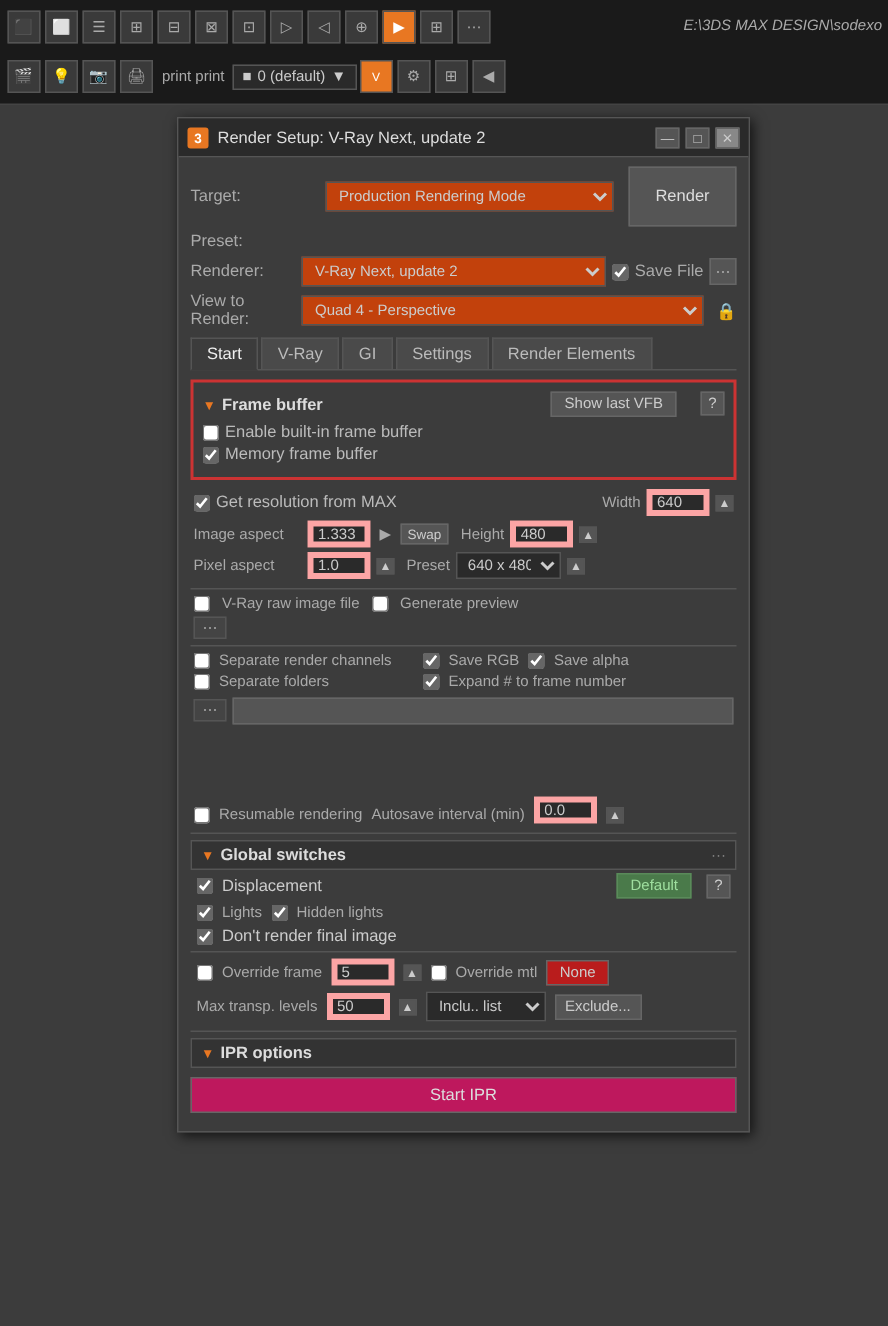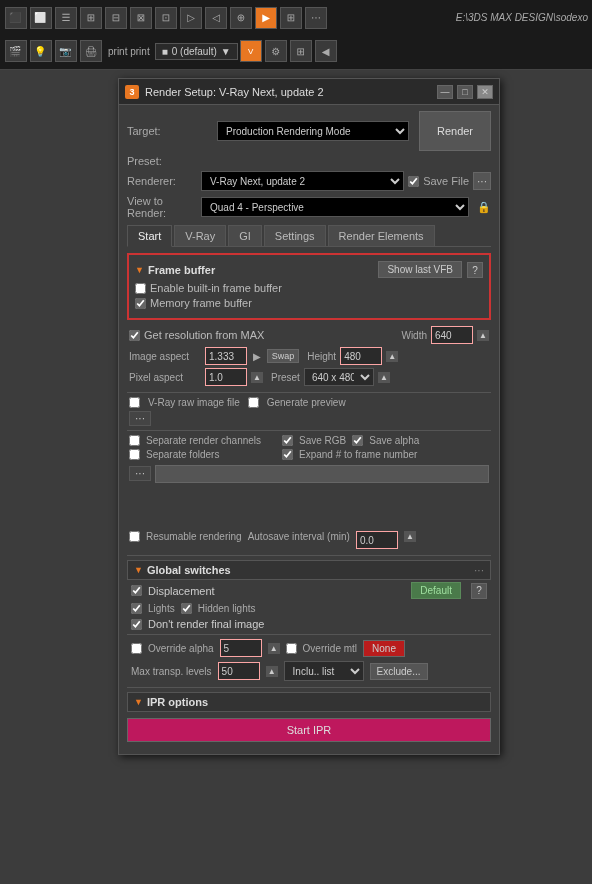--- a/index.html
+++ b/index.html
@@ -109,21 +109,21 @@
       gap: 4px;
     }
     .form-label {
       width: 70px;
       color: #aaa;
       font-size: 11px;
       flex-shrink: 0;
     }
     .form-select {
       flex: 1;
-      background: #000000;
+      background: #c2410c;
       border: 1px solid #555;
       color: #ccc;
       font-size: 10px;
       padding: 2px 4px;
       height: 20px;
       cursor: pointer;
     }
     .form-select-sm {
       width: 80px;
       background: #2a2a2a;
@@ -284,21 +284,21 @@
       margin-bottom: 3px;
     }
     .res-label {
       color: #aaa;
       font-size: 10px;
       width: 72px;
     }
     .num-input {
       width: 42px;
       background: #2a2a2a;
-      border: 1px solid #fca5a5;
+      border: 4px solid #fca5a5;
       color: #ccc;
       font-size: 10px;
       padding: 1px 3px;
       height: 18px;
     }
     .spin-btn {
       background: #555;
       border: 1px solid #555;
       color: #ccc;
       font-size: 8px;
@@ -363,21 +363,21 @@
       color: #ccc;
       font-size: 10px;
       padding: 1px 3px;
       height: 18px;
       margin-top: 2px;
     }
 
     
     .resumable-row {
       display: flex;
-      align-items: flex-start;
+      align-items: flex-end;
       gap: 6px;
       padding: 0 2px;
       margin-bottom: 6px;
       margin-top: 48px;
     }
     .resumable-label {
       color: #aaa;
       font-size: 10px;
     }
     .autosave-label {
@@ -613,21 +613,21 @@
         <div class="tab">V-Ray</div>
         <div class="tab">GI</div>
         <div class="tab">Settings</div>
         <div class="tab">Render Elements</div>
       </div>
 
       <div class="frame-buffer-box">
         <div class="frame-buffer-header">
           <span class="section-arrow">▼</span>
           <span class="section-title">Frame buffer</span>
-          <div style="margin-left:auto; display:flex; align-items:flex-end; gap:1px;">
+          <div style="margin-left:auto; display:flex; align-items:flex-start; gap:12px;">
             <button class="show-vfb-btn">Show last VFB</button>
             <button class="question-btn">?</button>
           </div>
         </div>
         <div class="check-row">
           <input type="checkbox" style="">
           <label>Enable built-in frame buffer</label>
         </div>
         <div class="check-row">
           <input type="checkbox" checked="" style="">
@@ -732,21 +732,21 @@
 
         <div class="final-row">
           <input type="checkbox" checked="" style="">
           <span>Don't render final image</span>
         </div>
 
         <hr class="divider">
 
         <div class="override-row">
           <input type="checkbox" style="">
-          <span class="override-label">Override alpha</span>
+          <span class="override-label">Override frame</span>
           <input class="num-input" type="text" value="5" style="">
           <button class="spin-btn">▲</button>
           <input type="checkbox" style="">
           <span class="override-label">Override mtl</span>
           <button class="none-btn">None</button>
         </div>
         <div class="override-row">
           <span class="override-label">Max transp. levels</span>
           <input class="num-input" type="text" value="50" style="">
           <button class="spin-btn">▲</button>

